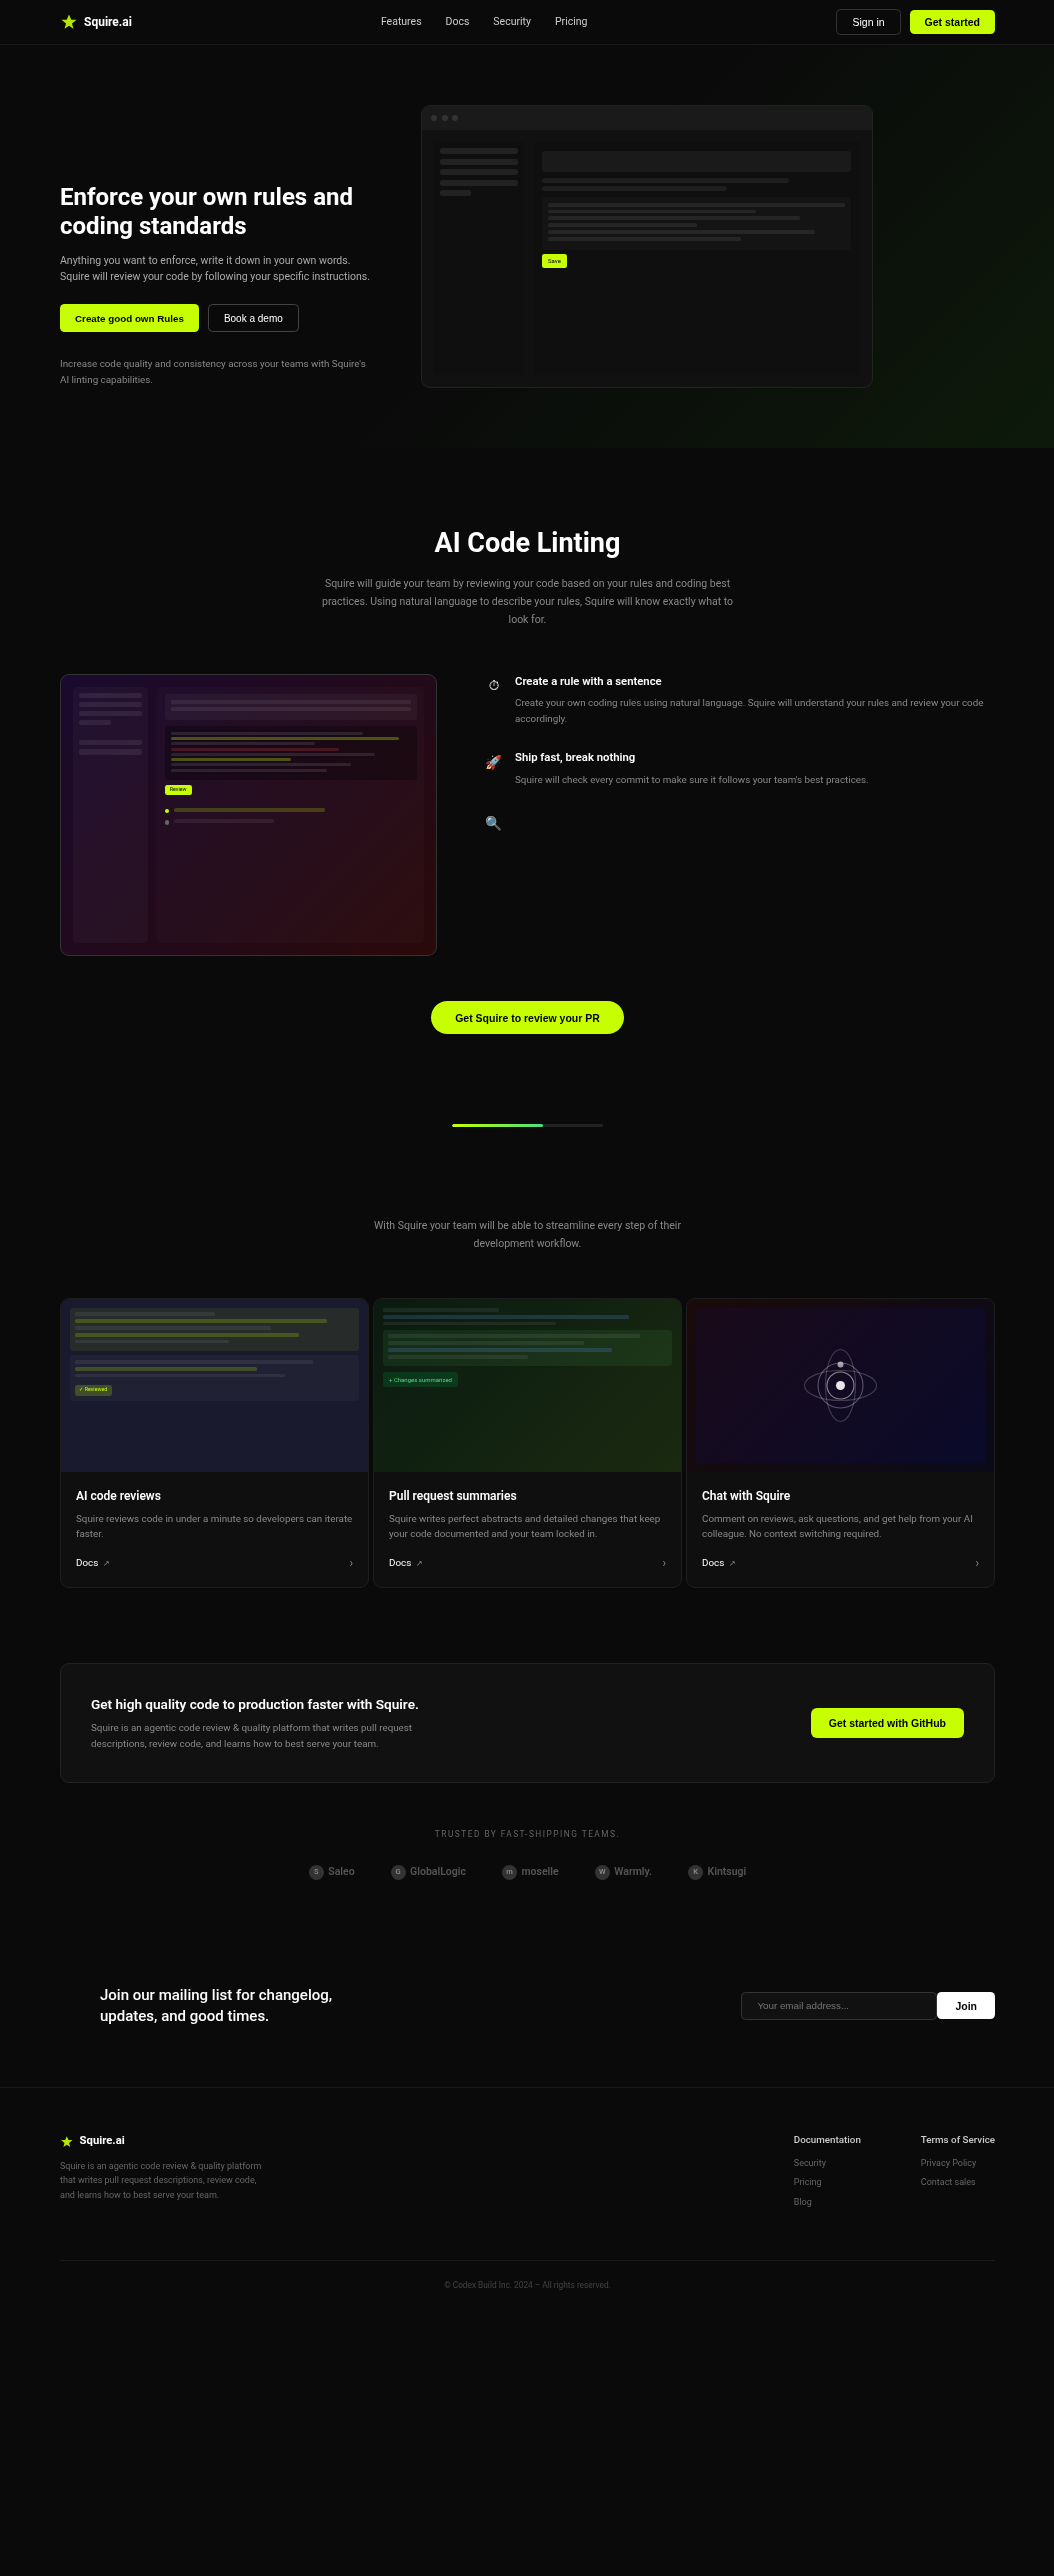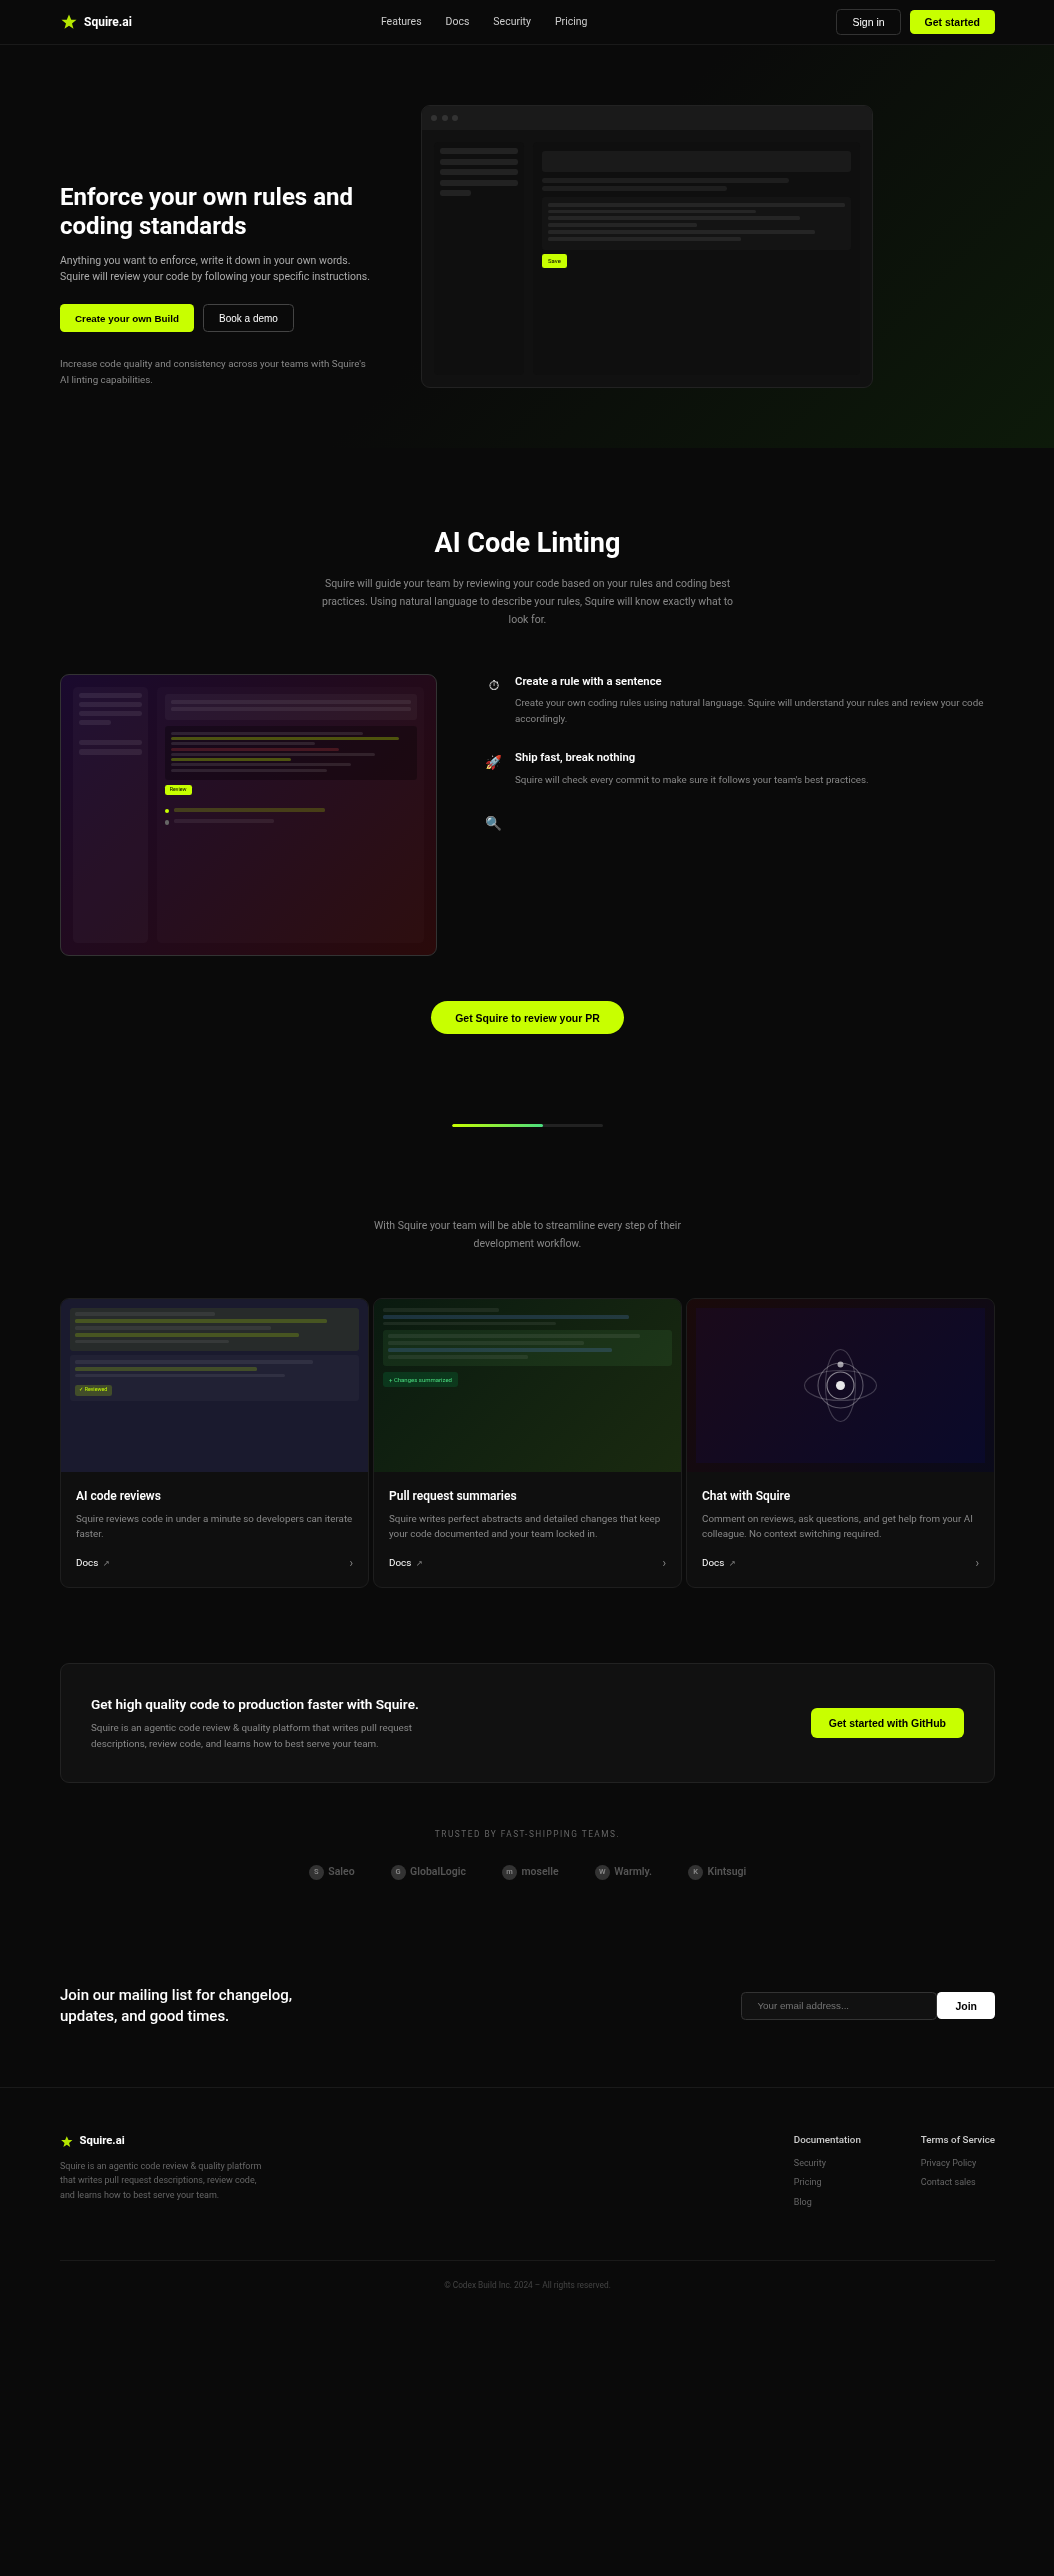--- a/index.html
+++ b/index.html
@@ -541,20 +541,21 @@
       color: #888;
     }
 
     
     .section-mailing {
       padding: 60px 60px;
       display: flex;
       align-items: center;
       justify-content: space-between;
       gap: 30px;
+      margin-left: 40px;
     }
     .mailing-text {
       font-size: 15px;
       font-weight: 500;
       color: #fff;
       max-width: 286px;
       line-height: 1.4;
     }
     .mailing-form {
       display: flex;
@@ -668,21 +669,21 @@
     <button class="btn-signin">Sign in</button>
     <button class="btn-get-started">Get started</button>
   </div>
 </nav>
 
 <section class="hero">
   <div class="hero-content">
     <h1 class="hero-title">Enforce your own rules and coding standards</h1>
     <p class="hero-desc">Anything you want to enforce, write it down in your own words. Squire will review your code by following your specific instructions.</p>
     <div class="hero-buttons">
-      <button class="btn-primary">Create your own Build</button>
+      <button class="btn-primary">Create good own Rules</button>
       <button class="btn-secondary">Book a demo</button>
     </div>
     <p class="hero-sub">Increase code quality and consistency across your teams with Squire's AI linting capabilities.</p>
   </div>
   <div class="hero-image">
     <div class="hero-image-mockup">
       <div class="mockup-bar">
         <div class="mockup-dot"></div>
         <div class="mockup-dot"></div>
         <div class="mockup-dot"></div>

